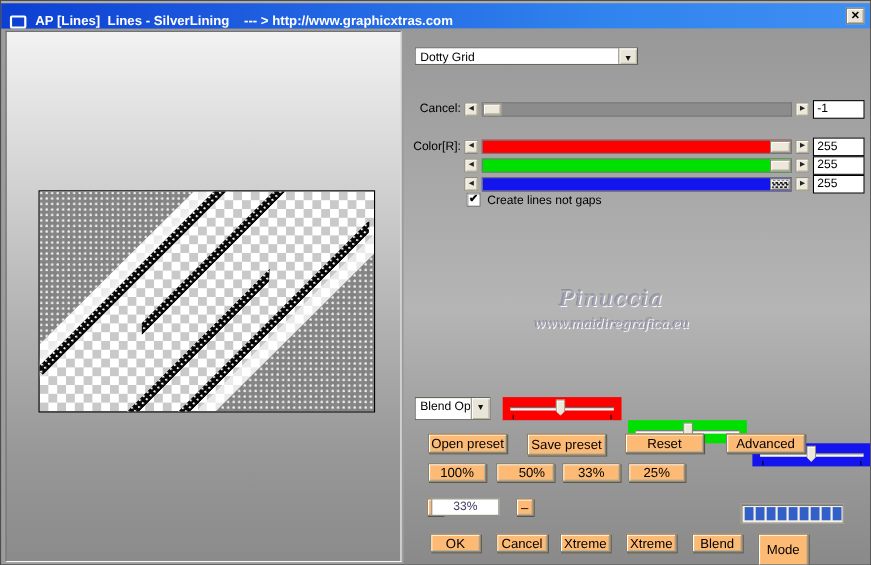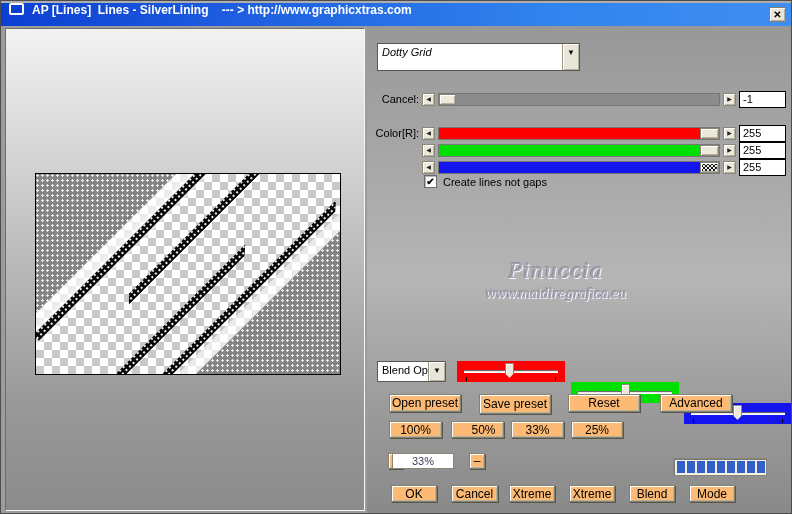--- a/index.html
+++ b/index.html
@@ -6,21 +6,21 @@
   html,body { width:792px; height:514px; }
   body { font-family:"Liberation Sans", sans-serif; font-size:11px; color:#000; }
 
   .window { position:relative; width:792px; height:514px; background:#9c9c9c;
             border:1px solid #4d4d4d; overflow:hidden; }
 
   
   .topstrip { position:absolute; left:0; top:0; width:100%; height:2px; background:#aeaeae; }
   .titlebar { position:absolute; left:0; top:2px; width:100%; height:23px;
               background:linear-gradient(90deg,#0c3fd2 0%,#1e5ee0 30%,#3184ee 70%,#3f8ef2 100%);
-              display:flex; align-items:flex-start; }
+              display:flex; align-items:flex-end; }
   .win-icon { width:15px; height:12px; margin-left:8px; border:2px solid #fff;
               border-radius:2px; background:transparent; }
   .title-text { color:#fff; font-weight:bold; font-size:12px; margin-left:8px; white-space:pre; }
   .close-btn { position:absolute; right:5px; top:4px; width:17px; height:15px;
                background:#e9e5d8; border:1px solid #828072;
                box-shadow:inset 1px 1px 0 #fff, inset -1px -1px 0 #b6b2a2;
                font-size:10px; font-weight:bold; line-height:13px; text-align:center; cursor:default; }
 
   
   .left-panel { position:absolute; left:4px; top:27px; width:360px; height:483px;
@@ -121,21 +121,21 @@
       <div class="gtri gtri-br"></div>
       <div class="pline pl1"></div>
       <div class="pline pl2"></div>
       <div class="pline pl3"></div>
       <div class="pline pl4"></div>
     </div>
   </div>
 
   <div class="right-panel"></div>
 
-  <div class="abs combo" style="left:376px; top:42px; width:203px; height:28px;font-style:italic;">
+  <div class="abs combo" style="left:376px; top:42px; width:203px; height:16px;">
     <div class="combo-field">Dotty Grid</div>
     <div class="combo-btn">▼</div>
   </div>
 
 
   <div class="abs" style="left:364px; top:90px; display:flex; gap:3px; align-items:center;">
     <div class="slider-label">Cancel:</div>
     <div class="sbtn">◀</div>
     <div class="strack" style="background:#8c8c8c;">
       <div class="sthumb" style="left:0px; width:17px;"></div>
@@ -233,15 +233,15 @@
     <div class="pseg"></div>
     <div class="pseg"></div>
     <div class="pseg"></div>
   </div>
 
   <button class="abs btn" style="left:377px; top:484px; width:46px; height:17px;">OK</button>
   <button class="abs btn" style="left:437px; top:484px; width:47px; height:17px;">Cancel</button>
   <button class="abs btn" style="left:495px; top:484px; width:46px; height:17px;">Xtreme</button>
   <button class="abs btn" style="left:555px; top:484px; width:46px; height:17px;">Xtreme</button>
   <button class="abs btn" style="left:615px; top:484px; width:46px; height:17px;">Blend</button>
-  <button class="abs btn" style="left:675px; top:484px; width:46px; height:17px;">Mode</button>
+  <button class="abs btn" style="left:675px; top:484px; width:46px; height:30px;">Mode</button>
 
 </div>
 
 </body></html>

